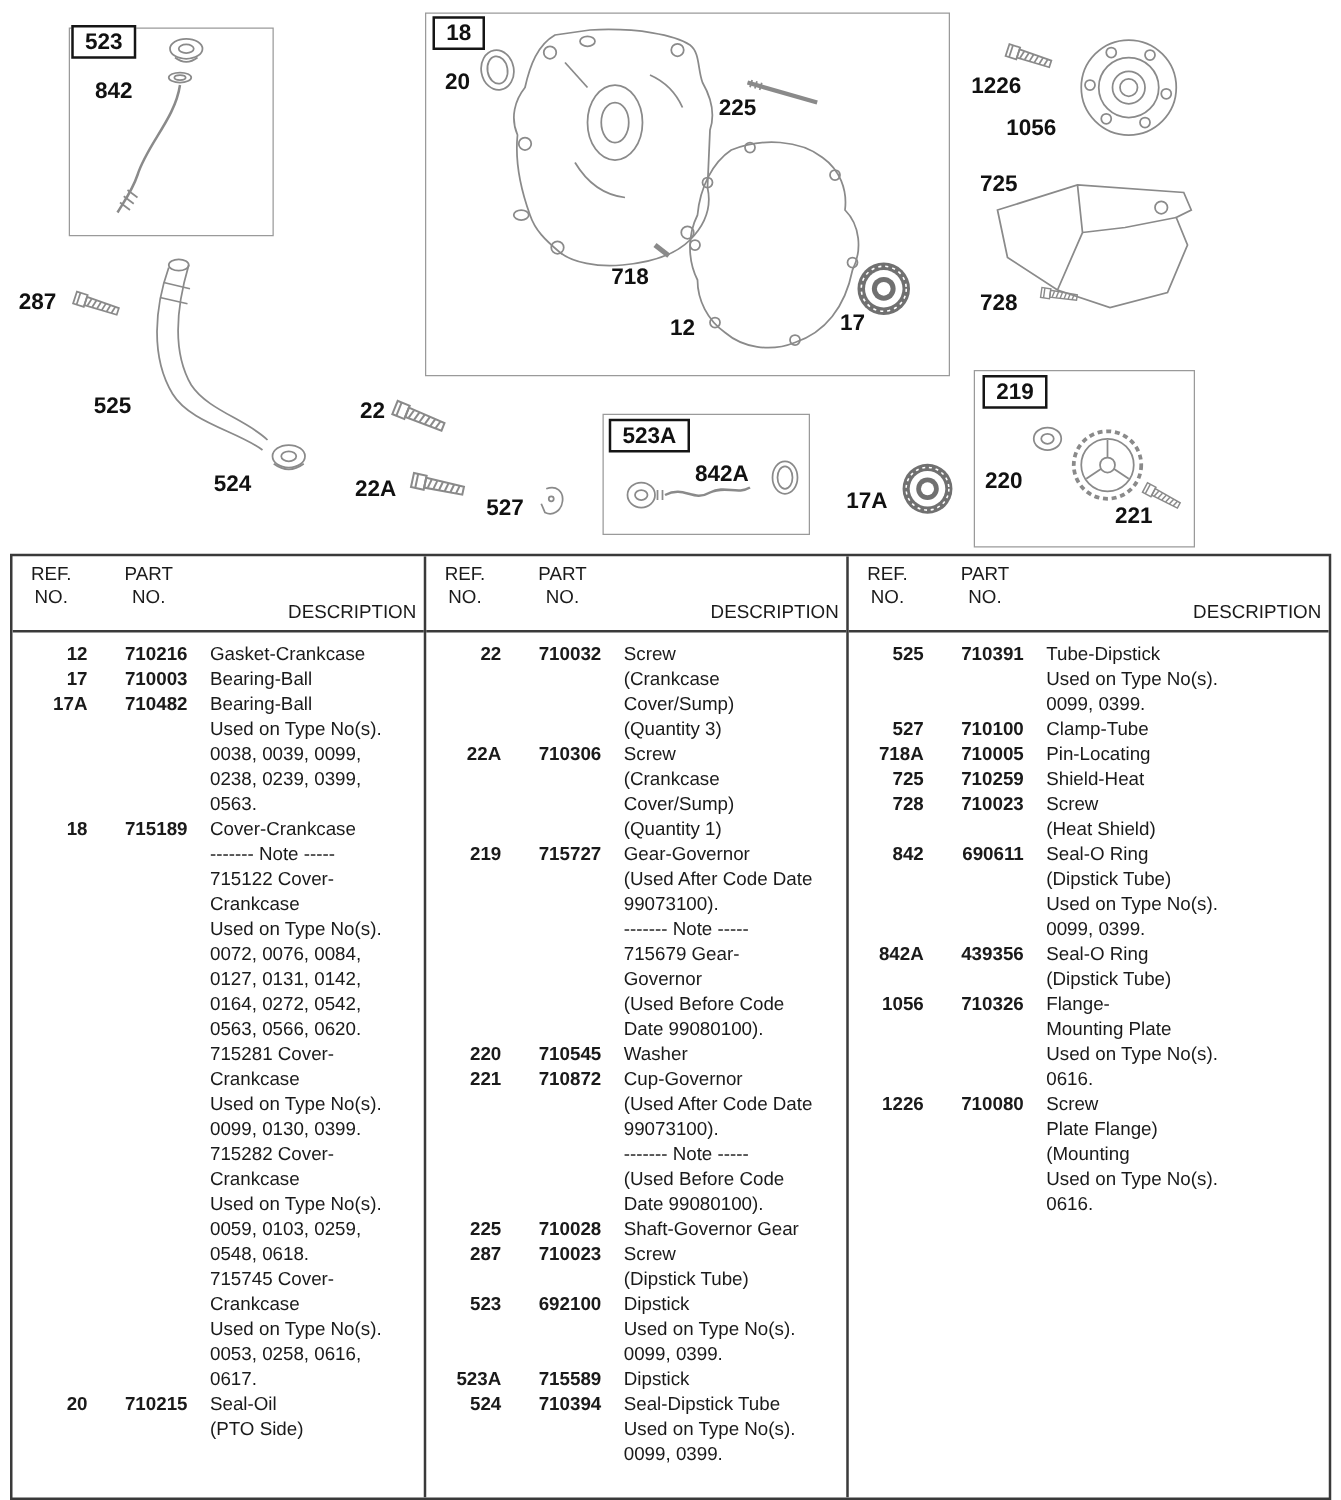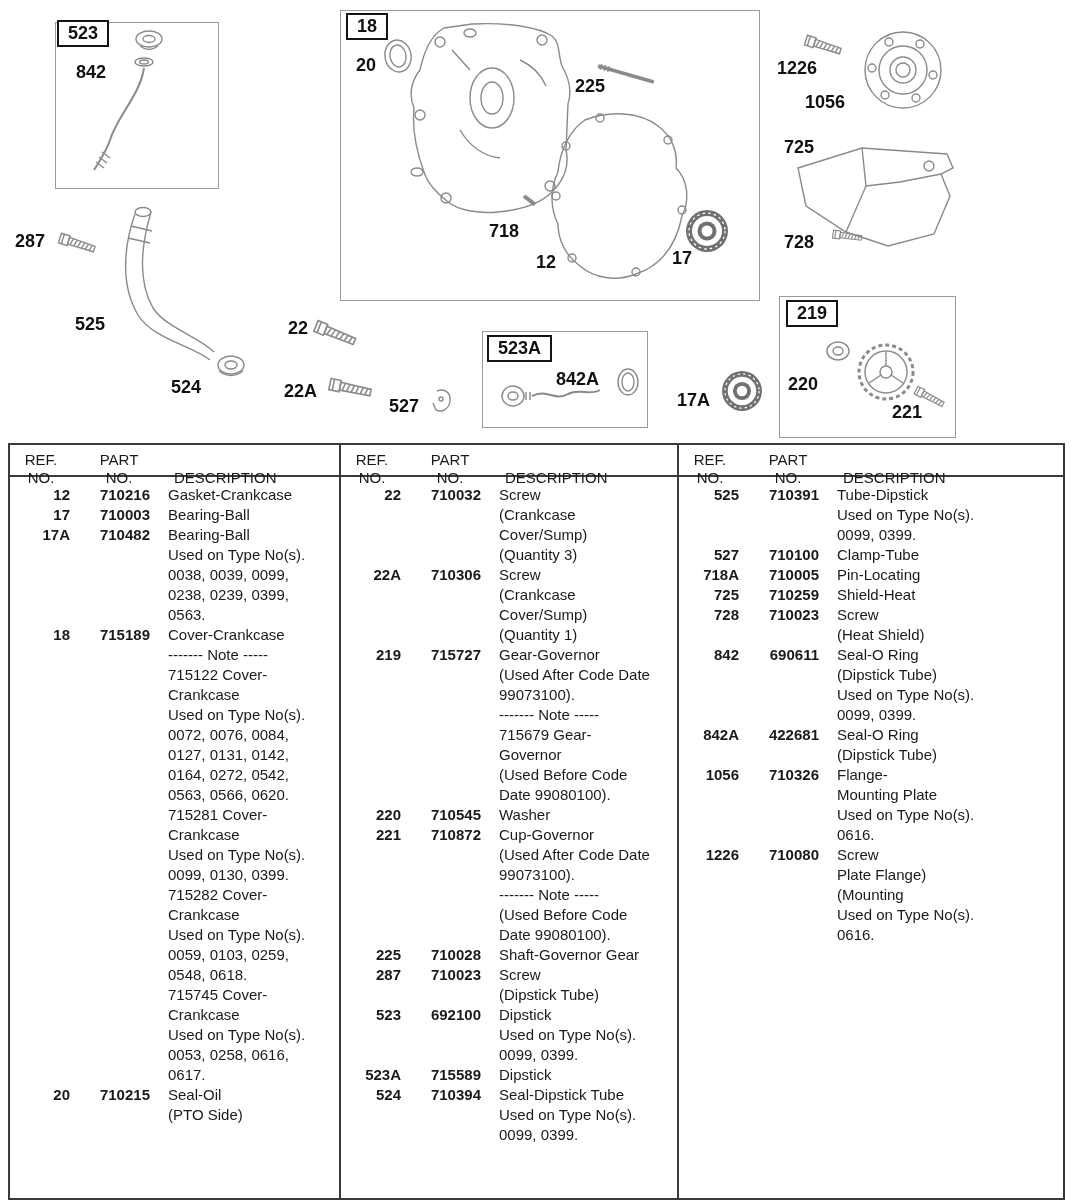--- a/index.html
+++ b/index.html
@@ -16,23 +16,23 @@
 
   
   #parts-table{position:absolute;left:8px;top:443px;width:1057px;height:757px;
     border:2px solid #3a3a3a;display:flex;overflow:hidden;background:#fff}
   .tcol{height:100%}
   .tcol+.tcol{border-left:2px solid #3a3a3a}
   .tcol:nth-child(1){width:329px}
   .tcol:nth-child(2){width:338px}
   .tcol:nth-child(3){flex:1}
   .thead{display:grid;grid-template-columns:58px 62px 1fr;column-gap:18px;
-    padding:6px 6px 5px 2px;border-bottom:2px solid #3a3a3a;height:32px;font-size:15px;line-height:18px}
+    padding:6px 6px 5px 2px;border-bottom:2px solid #3a3a3a;height:61px;font-size:15px;line-height:18px}
   .hcell{text-align:center}
-  .th-desc{text-align:left;padding-left:6px;align-self:end}
+  .th-desc{text-align:right;padding-left:6px;align-self:end}
   .tbody{padding-top:8px}
   .line{display:grid;grid-template-columns:58px 62px 1fr;column-gap:18px;
     line-height:20px;font-size:15px;padding-left:2px}
   .c-ref{text-align:right;font-weight:bold}
   .c-part{text-align:right;font-weight:bold}
   .c-desc{white-space:nowrap}
   .c-desc b{font-weight:normal}
 </style>
 </head>
 <body>
@@ -224,21 +224,21 @@
 
   <div id="diagram-callouts">
       <div class="callout boxed" style="left: 57px; top: 20px;">523</div>
       <div class="callout" style="left: 76px; top: 62px;">842</div>
       <div class="callout" style="left: 15px; top: 231px;">287</div>
       <div class="callout" style="left: 75px; top: 314px;">525</div>
       <div class="callout" style="left: 171px; top: 377px;">524</div>
       <div class="callout boxed" style="left: 346px; top: 13px;">18</div>
       <div class="callout" style="left: 356px; top: 55px;">20</div>
       <div class="callout" style="left: 575px; top: 76px;">225</div>
-      <div class="callout" style="left: 489px; top: 211px; margin-top: 10px;">718</div>
+      <div class="callout" style="left: 489px; top: 211px;">718</div>
       <div class="callout" style="left: 536px; top: 252px;">12</div>
       <div class="callout" style="left: 672px; top: 248px;">17</div>
       <div class="callout" style="left: 288px; top: 318px;">22</div>
       <div class="callout" style="left: 284px; top: 381px;">22A</div>
       <div class="callout" style="left: 389px; top: 396px;">527</div>
       <div class="callout boxed" style="left: 487px; top: 335px;">523A</div>
       <div class="callout" style="left: 556px; top: 369px;">842A</div>
       <div class="callout" style="left: 677px; top: 390px;">17A</div>
       <div class="callout" style="left: 777px; top: 58px;">1226</div>
       <div class="callout" style="left: 805px; top: 92px;">1056</div>
@@ -677,21 +677,21 @@
           <span class="c-part"></span>
           <span class="c-desc">Used on Type No(s).</span>
         </div>
         <div class="line">
           <span class="c-ref"></span>
           <span class="c-part"></span>
           <span class="c-desc">0099, 0399.</span>
         </div>
         <div class="line">
           <span class="c-ref">842A</span>
-          <span class="c-part">422681</span>
+          <span class="c-part">439356</span>
           <span class="c-desc">Seal-O Ring</span>
         </div>
         <div class="line">
           <span class="c-ref"></span>
           <span class="c-part"></span>
           <span class="c-desc">(Dipstick Tube)</span>
         </div>
         <div class="line">
           <span class="c-ref">1056</span>
           <span class="c-part">710326</span>

